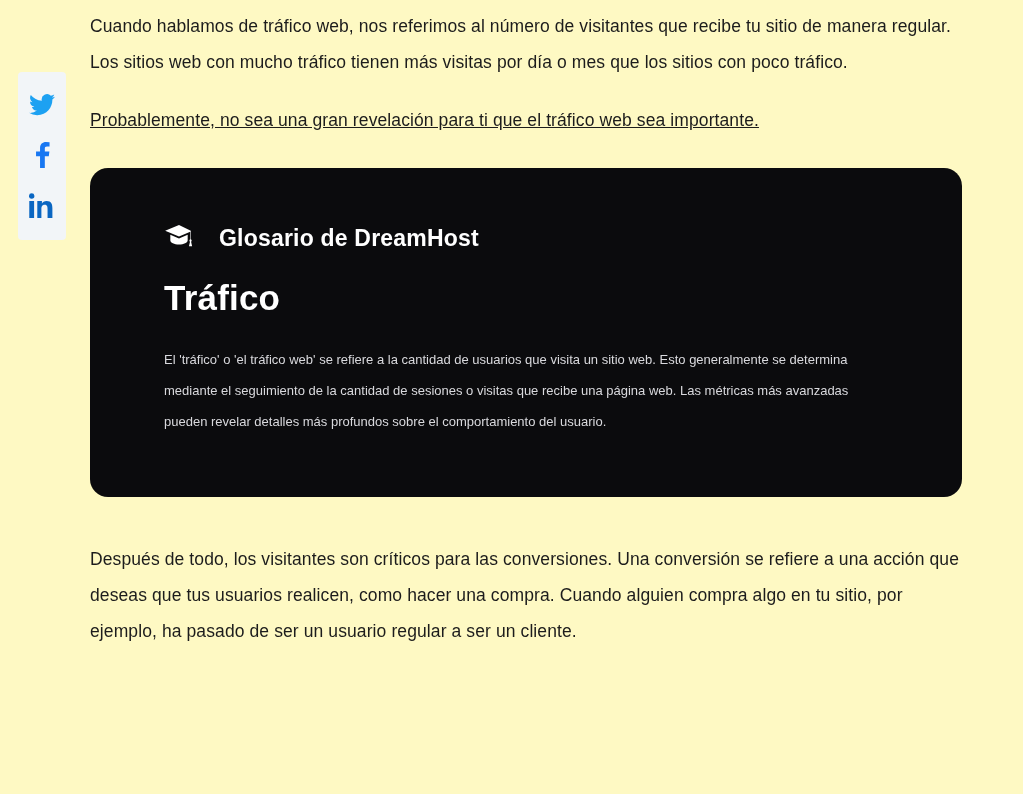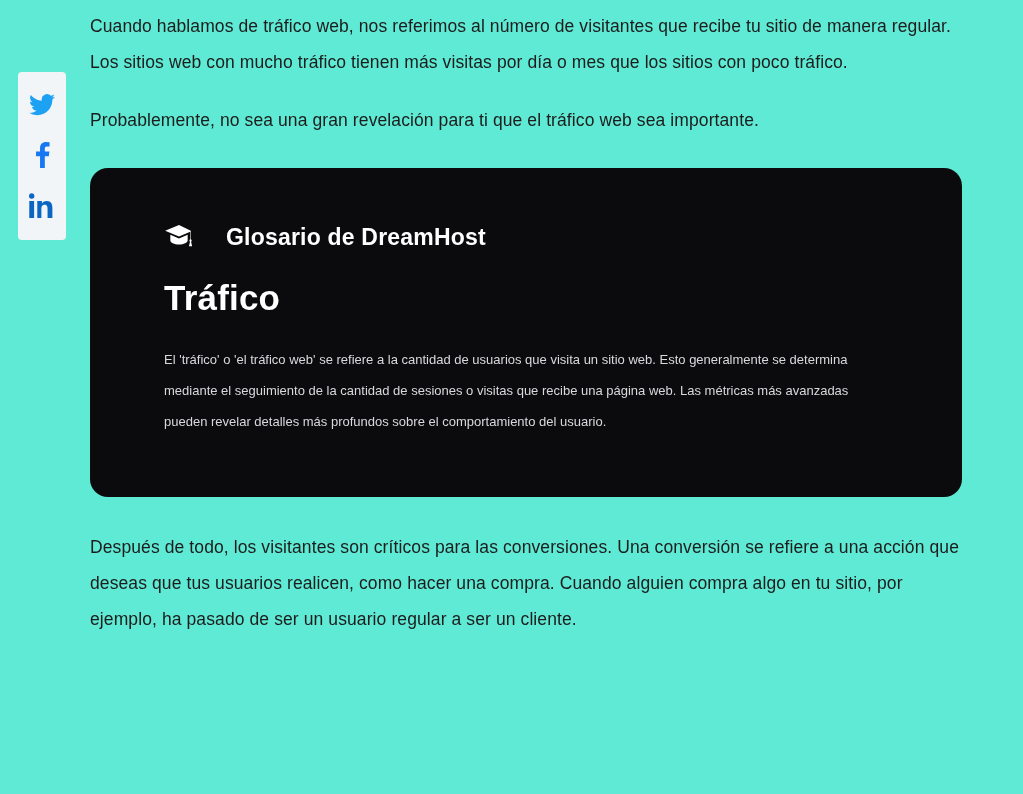--- a/index.html
+++ b/index.html
@@ -11,21 +11,21 @@
     width: 1023px;
     height: 794px;
     overflow: hidden;
     font-family: "Liberation Sans", sans-serif;
     color: #1a1a1a;
   }
   .page {
     position: relative;
     width: 1023px;
     height: 794px;
-    background: #5eead4;
+    background: #fef9c3;
   }
 
   
   .share-rail {
     position: absolute;
     left: 18px;
     top: 72px;
     width: 48px;
     background: #f2f5f8;
     border-radius: 4px;
@@ -51,37 +51,37 @@
     top: 0;
     width: 872px;
   }
   .para {
     font-size: 17.5px;
     line-height: 36px;
     color: #1c1c1c;
     letter-spacing: 0.1px;
     margin: 0;
   }
-  .para + .para { margin-top: 22px; }
+  .para + .para { margin-top: 22px; text-decoration: underline; }
   .para-first { padding-top: 8px; }
 
   
   .glossary-card {
     margin-top: 30px;
     width: 872px;
     box-sizing: border-box;
     background: #0b0b0d;
     border-radius: 18px;
     padding: 56px 74px 60px 74px;
     color: #ffffff;
   }
   .glossary-head {
     display: flex;
-    align-items: flex-start;
-    gap: 32px;
+    align-items: center;
+    gap: 25px;
   }
   .cap-icon { display: block; }
   .glossary-brand {
     font-size: 23px;
     font-weight: 700;
     letter-spacing: 0.2px;
     color: #ffffff;
   }
   .glossary-term {
     font-size: 35px;
@@ -91,21 +91,21 @@
     color: #ffffff;
   }
   .glossary-def {
     margin: 26px 0 0 0;
     font-size: 13px;
     line-height: 31px;
     color: #d9d9dd;
     max-width: 720px;
   }
 
-  .after-card { margin-top: 32px; }
+  .after-card { margin-top: 44px; }
 </style>
 </head>
 <body>
 
 <div class="page">
 
   <div class="share-rail">
 
     <div class="share-btn" title="Twitter">
       <span>

